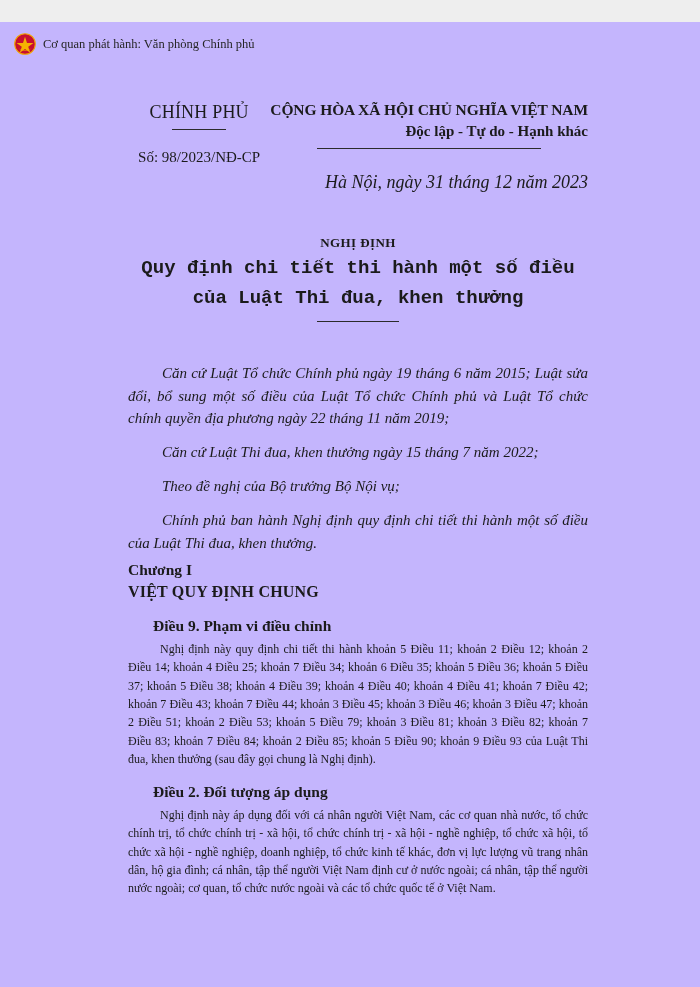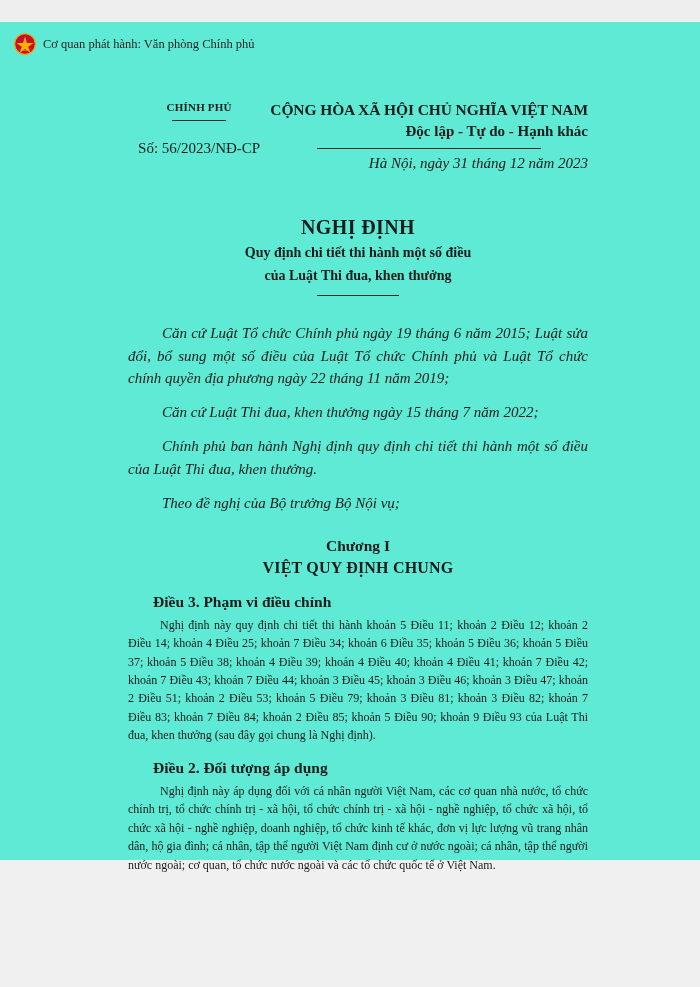--- a/index.html
+++ b/index.html
@@ -12,22 +12,22 @@
     height: 987px;
     background: #f0f0f0;
     font-family: "Liberation Serif", "DejaVu Serif", serif;
     color: #1b1b1b;
     overflow: hidden;
   }
 
   .page {
     position: relative;
     width: 700px;
-    height: 860px;
-    background: #5eead4;
+    height: 987px;
+    background: #c4b5fd;
     box-sizing: border-box;
   }
 
   
   .scan-top-band {
     position: absolute;
     top: 0;
     left: 0;
     width: 700px;
     height: 22px;
@@ -75,22 +75,22 @@
   .masthead-left {
     width: 190px;
     text-align: center;
     padding-top: 1px;
   }
   .masthead-right {
     flex: 1;
     text-align: right;
   }
   .org-name {
-    font-size: 11px;
-    font-weight: bold;
+    font-size: 18px;
+    font-weight: normal;
     letter-spacing: .2px;
     line-height: 1.25;
   }
   .nation-name {
     font-size: 15.5px;
     font-weight: bold;
     letter-spacing: -.1px;
     line-height: 1.25;
     white-space: nowrap;
   }
@@ -109,64 +109,65 @@
   .rule-motto { width: 224px; margin-top: 6px; }
   .rule-title  { width: 82px; margin-top: 9px; }
 
   .doc-number {
     font-size: 15px;
     margin-top: 18px;
     line-height: 1.3;
     white-space: nowrap;
   }
   .place-date {
-    font-size: 15px;
+    font-size: 18px;
     font-style: italic;
-    margin-top: 5px;
+    margin-top: 22px;
     line-height: 1.3;
     white-space: nowrap;
   }
 
   
   .doc-title-block {
     text-align: center;
     margin-top: 41px;
   }
   .doc-type {
-    font-size: 20px;
+    font-size: 13px;
     font-weight: bold;
     letter-spacing: .4px;
     line-height: 1.3;
   }
   .doc-subject {
-    font-size: 14px;
+    font-size: 19px;
     font-weight: bold;
     line-height: 1.42;
     margin-top: 3px;
+    font-family: Liberation Mono, monospace;
   }
 
   
   .preamble {
-    margin-top: 26px;
+    margin-top: 40px;
   }
   .preamble p {
     margin: 0 0 11px 0;
     font-size: 15px;
     font-style: italic;
     line-height: 1.52;
     text-align: justify;
     text-indent: 34px;
     hyphens: none;
   }
   .preamble p:last-child { margin-bottom: 0; }
 
   
   .chapter {
-    text-align: center;
-    margin-top: 22px;
+    text-align: left;
+    margin-top: 6px;
   }
   .chapter-label {
     font-size: 15.5px;
     font-weight: bold;
     line-height: 1.3;
   }
   .chapter-title {
     font-size: 16px;
     font-weight: bold;
     letter-spacing: .2px;
@@ -208,51 +209,51 @@
     </svg>
     <span class="publisher-text">Cơ quan phát hành: Văn phòng Chính phủ</span>
   </div>
 
   <div class="doc">
 
     <div class="masthead">
       <div class="masthead-left">
         <div class="org-name">CHÍNH PHỦ</div>
         <hr class="rule rule-short">
-        <div class="doc-number">Số: 56/2023/NĐ-CP</div>
+        <div class="doc-number">Số: 98/2023/NĐ-CP</div>
       </div>
       <div class="masthead-right">
         <div class="nation-name">CỘNG HÒA XÃ HỘI CHỦ NGHĨA VIỆT NAM</div>
         <div class="motto">Độc lập - Tự do - Hạnh khác</div>
         <hr class="rule rule-motto">
         <div class="place-date">Hà Nội, ngày 31 tháng 12 năm 2023</div>
       </div>
     </div>
 
     <div class="doc-title-block">
       <div class="doc-type">NGHỊ ĐỊNH</div>
       <div class="doc-subject">Quy định chi tiết thi hành một số điều</div>
       <div class="doc-subject">của Luật Thi đua, khen thưởng</div>
       <hr class="rule rule-title">
     </div>
 
     <div class="preamble">
       <p>Căn cứ Luật Tổ chức Chính phủ ngày 19 tháng 6 năm 2015; Luật sửa đổi, bổ sung một số điều của Luật Tổ chức Chính phủ và Luật Tổ chức chính quyền địa phương ngày 22 tháng 11 năm 2019;</p>
       <p>Căn cứ Luật Thi đua, khen thưởng ngày 15 tháng 7 năm 2022;</p>
+      <p>Theo đề nghị của Bộ trưởng Bộ Nội vụ;</p>
       <p>Chính phủ ban hành Nghị định quy định chi tiết thi hành một số điều của Luật Thi đua, khen thưởng.</p>
-      <p>Theo đề nghị của Bộ trưởng Bộ Nội vụ;</p>
     </div>
 
     <div class="chapter">
       <div class="chapter-label">Chương I</div>
       <div class="chapter-title">VIỆT QUY ĐỊNH CHUNG</div>
     </div>
 
     <div class="article">
-      <p class="article-heading">Điều 3. Phạm vi điều chỉnh</p>
+      <p class="article-heading">Điều 9. Phạm vi điều chỉnh</p>
       <p class="body">Nghị định này quy định chi tiết thi hành khoản 5 Điều 11; khoản 2 Điều 12; khoản 2 Điều 14; khoản 4 Điều 25; khoản 7 Điều 34; khoản 6 Điều 35; khoản 5 Điều 36; khoản 5 Điều 37; khoản 5 Điều 38; khoản 4 Điều 39; khoản 4 Điều 40; khoản 4 Điều 41; khoản 7 Điều 42; khoản 7 Điều 43; khoản 7 Điều 44; khoản 3 Điều 45; khoản 3 Điều 46; khoản 3 Điều 47; khoản 2 Điều 51; khoản 2 Điều 53; khoản 5 Điều 79; khoản 3 Điều 81; khoản 3 Điều 82; khoản 7 Điều 83; khoản 7 Điều 84; khoản 2 Điều 85; khoản 5 Điều 90; khoản 9 Điều 93 của Luật Thi đua, khen thưởng (sau đây gọi chung là Nghị định).</p>
     </div>
 
     <div class="article">
       <p class="article-heading">Điều 2. Đối tượng áp dụng</p>
       <p class="body">Nghị định này áp dụng đối với cá nhân người Việt Nam, các cơ quan nhà nước, tổ chức chính trị, tổ chức chính trị - xã hội, tổ chức chính trị - xã hội - nghề nghiệp, tổ chức xã hội, tổ chức xã hội - nghề nghiệp, doanh nghiệp, tổ chức kinh tế khác, đơn vị lực lượng vũ trang nhân dân, hộ gia đình; cá nhân, tập thể người Việt Nam định cư ở nước ngoài; cá nhân, tập thể người nước ngoài; cơ quan, tổ chức nước ngoài và các tổ chức quốc tế ở Việt Nam.</p>
     </div>
 
   </div>
 </div>

